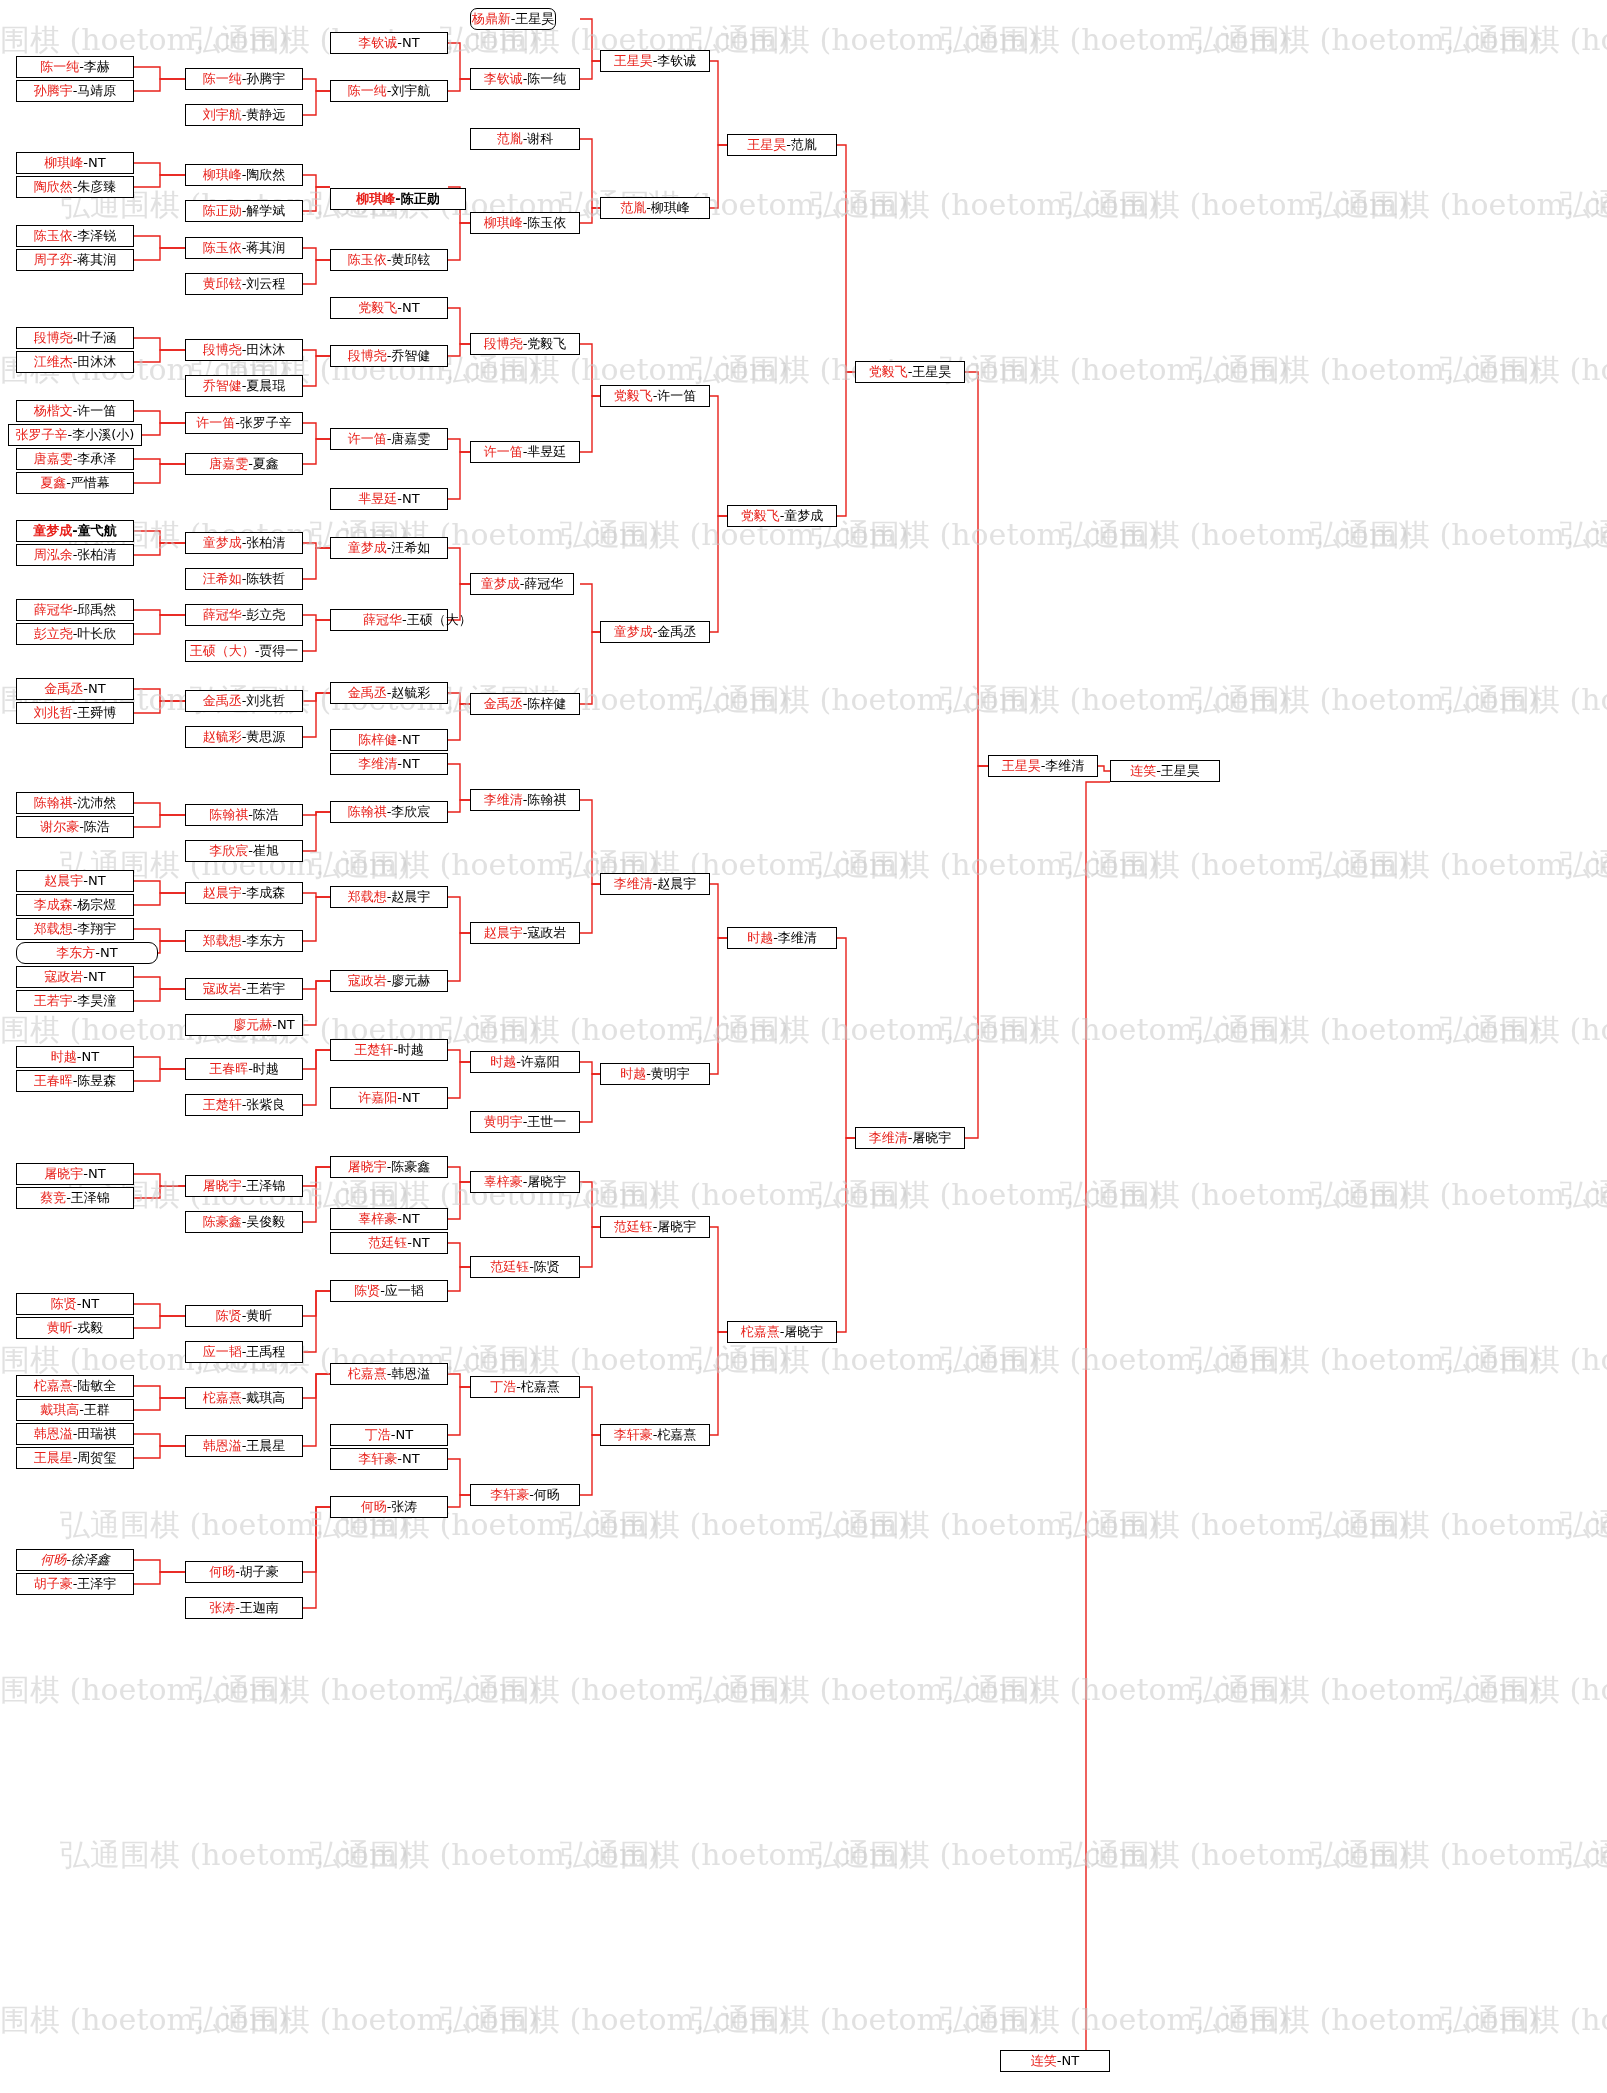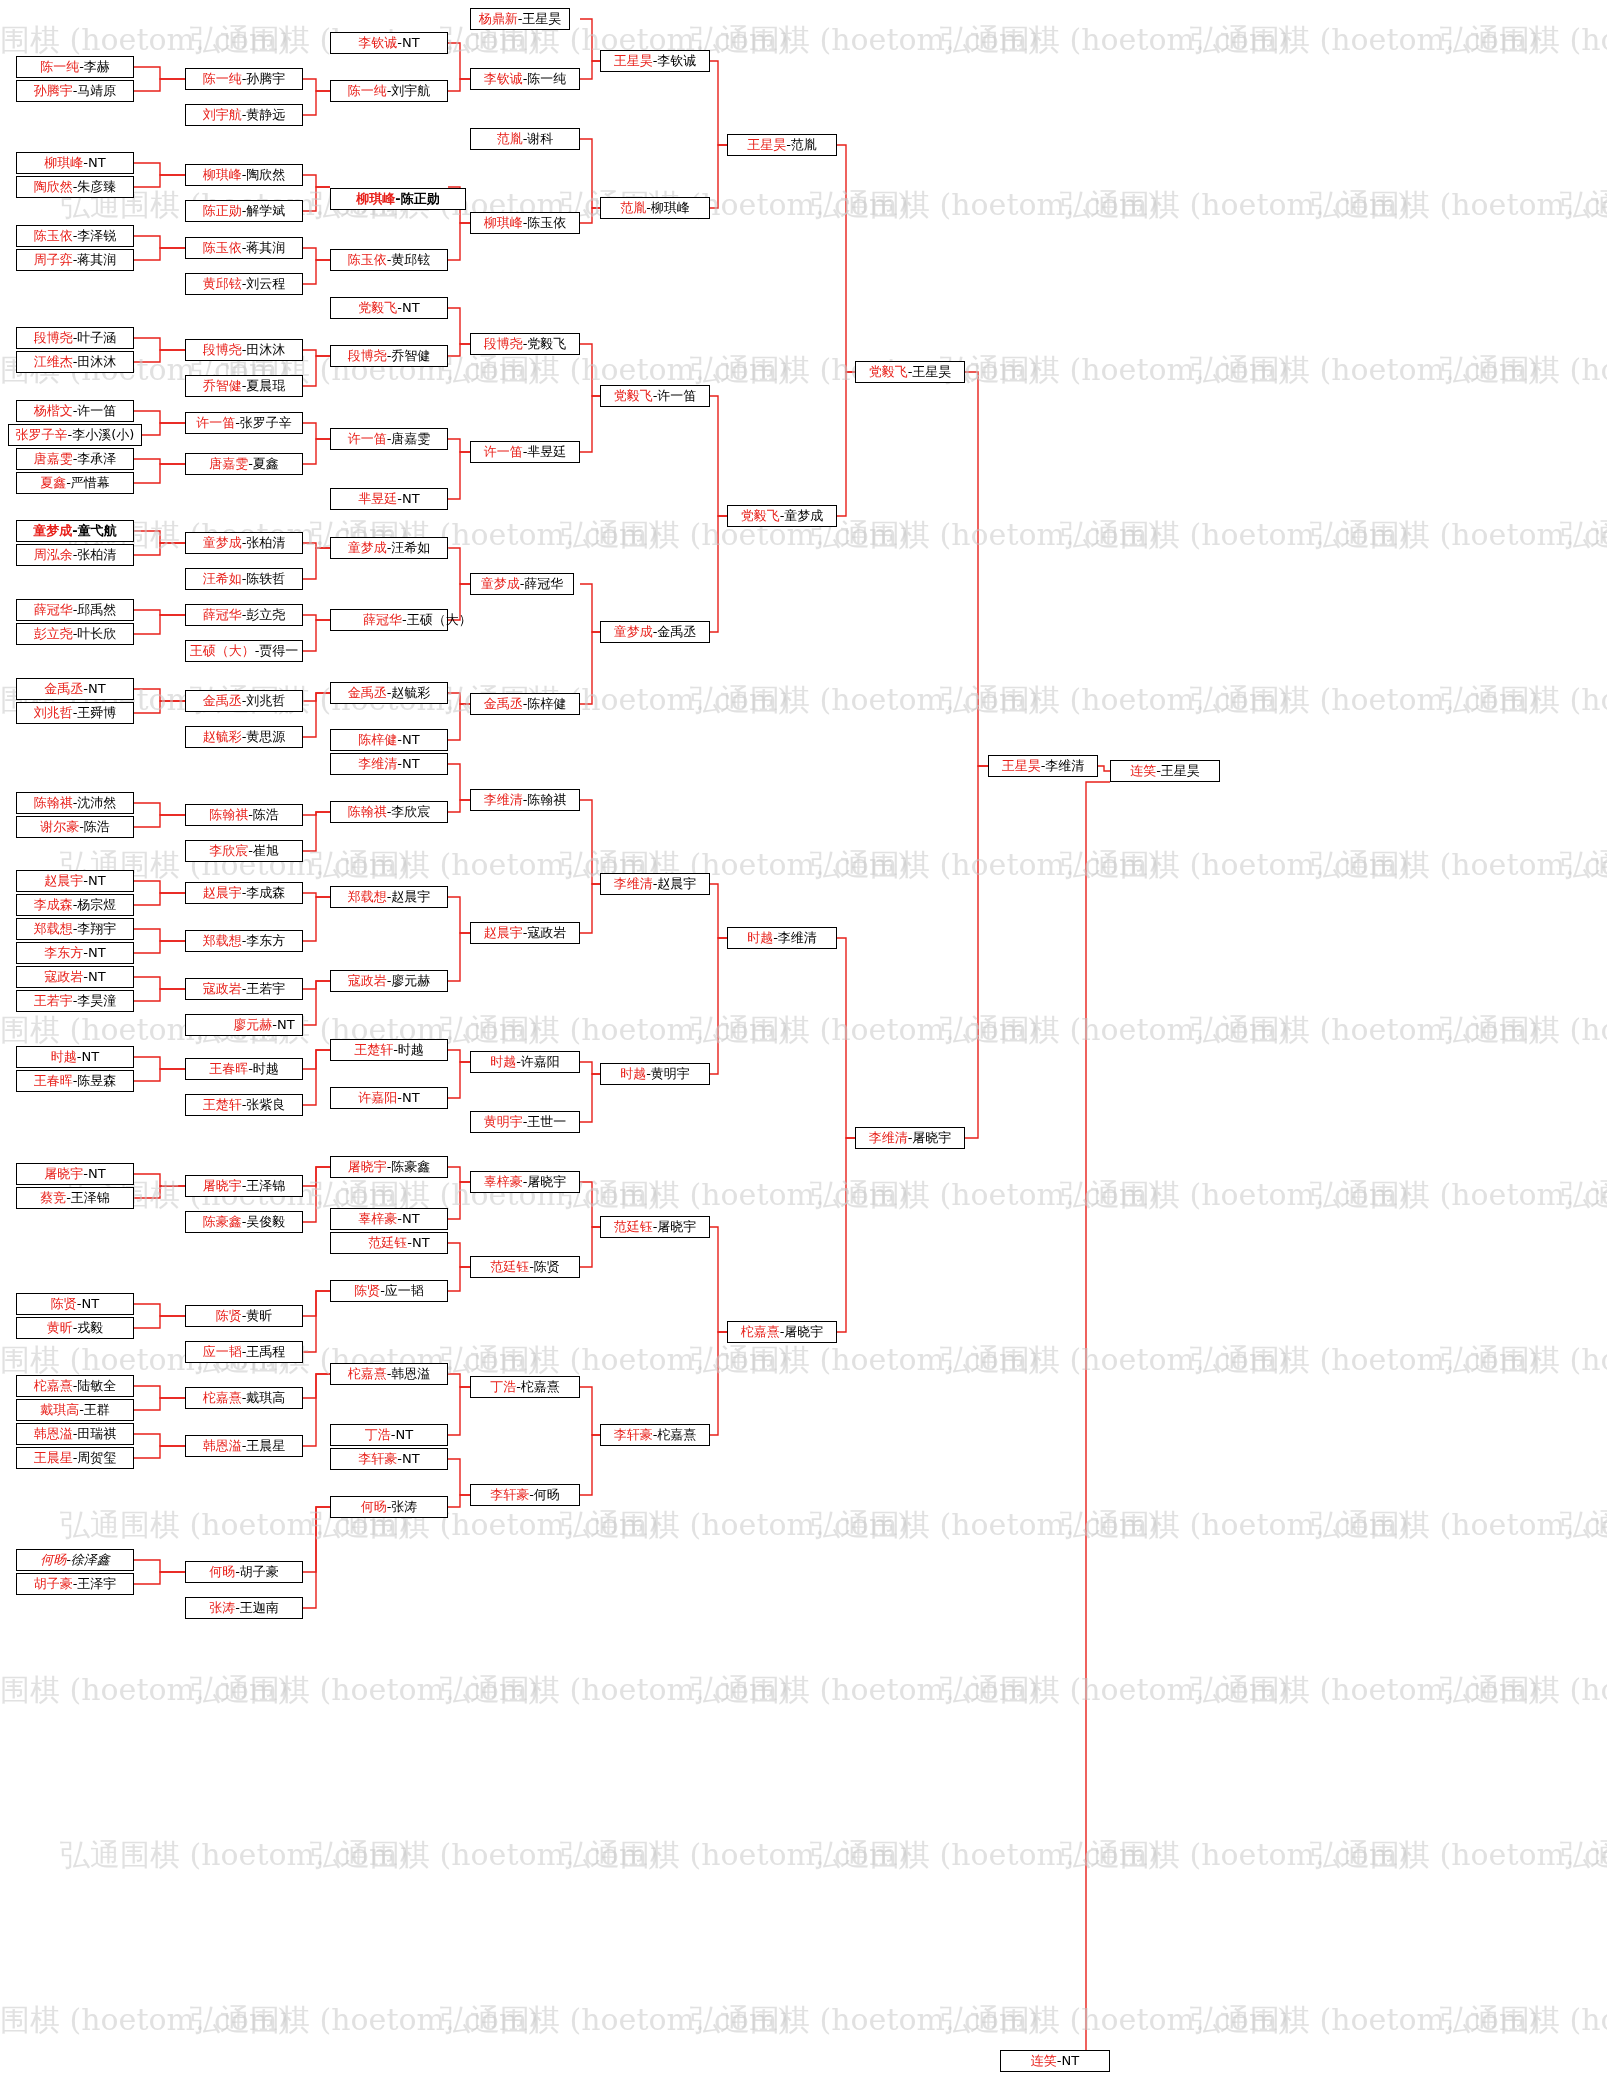--- a/index.html
+++ b/index.html
@@ -268,21 +268,21 @@
       <div class="node" style="left: 16px; top: 544px; width: 118px;"><span class="w">周泓余</span><span class="l">-</span><span class="l">张柏清</span></div>
       <div class="node" style="left: 16px; top: 599px; width: 118px;"><span class="w">薛冠华</span><span class="l">-</span><span class="l">邱禹然</span></div>
       <div class="node" style="left: 16px; top: 623px; width: 118px;"><span class="w">彭立尧</span><span class="l">-</span><span class="l">叶长欣</span></div>
       <div class="node" style="left: 16px; top: 678px; width: 118px;"><span class="w">金禹丞</span><span class="l">-</span><span class="l">NT</span></div>
       <div class="node" style="left: 16px; top: 702px; width: 118px;"><span class="w">刘兆哲</span><span class="l">-</span><span class="l">王舜博</span></div>
       <div class="node" style="left: 16px; top: 792px; width: 118px;"><span class="w">陈翰祺</span><span class="l">-</span><span class="l">沈沛然</span></div>
       <div class="node" style="left: 16px; top: 816px; width: 118px;"><span class="w">谢尔豪</span><span class="l">-</span><span class="l">陈浩</span></div>
       <div class="node" style="left: 16px; top: 870px; width: 118px;"><span class="w">赵晨宇</span><span class="l">-</span><span class="l">NT</span></div>
       <div class="node" style="left: 16px; top: 894px; width: 118px;"><span class="w">李成森</span><span class="l">-</span><span class="l">杨宗煜</span></div>
       <div class="node" style="left: 16px; top: 918px; width: 118px;"><span class="w">郑载想</span><span class="l">-</span><span class="l">李翔宇</span></div>
-      <div class="node" style="left: 16px; top: 942px; width: 118px;"><span class="w">李东方</span><span class="l">-</span><span class="l">NT</span></div>
+      <div class="node" style="left: 16px; top: 942px; width: 142px; border-radius: 9px;"><span class="w">李东方</span><span class="l">-</span><span class="l">NT</span></div>
       <div class="node" style="left: 16px; top: 966px; width: 118px;"><span class="w">寇政岩</span><span class="l">-</span><span class="l">NT</span></div>
       <div class="node" style="left: 16px; top: 990px; width: 118px;"><span class="w">王若宇</span><span class="l">-</span><span class="l">李昊潼</span></div>
       <div class="node" style="left: 16px; top: 1046px; width: 118px;"><span class="w">时越</span><span class="l">-</span><span class="l">NT</span></div>
       <div class="node" style="left: 16px; top: 1070px; width: 118px;"><span class="w">王春晖</span><span class="l">-</span><span class="l">陈昱森</span></div>
       <div class="node" style="left: 16px; top: 1163px; width: 118px;"><span class="w">屠晓宇</span><span class="l">-</span><span class="l">NT</span></div>
       <div class="node" style="left: 16px; top: 1187px; width: 118px;"><span class="w">蔡竞</span><span class="l">-</span><span class="l">王泽锦</span></div>
       <div class="node" style="left: 16px; top: 1293px; width: 118px;"><span class="w">陈贤</span><span class="l">-</span><span class="l">NT</span></div>
       <div class="node" style="left: 16px; top: 1317px; width: 118px;"><span class="w">黄昕</span><span class="l">-</span><span class="l">戎毅</span></div>
       <div class="node" style="left: 16px; top: 1375px; width: 118px;"><span class="w">柁嘉熹</span><span class="l">-</span><span class="l">陆敏全</span></div>
       <div class="node" style="left: 16px; top: 1399px; width: 118px;"><span class="w">戴琪高</span><span class="l">-</span><span class="l">王群</span></div>
@@ -341,21 +341,21 @@
       <div class="node" style="left: 330px; top: 1039px; width: 118px;"><span class="w">王楚轩</span><span class="l">-</span><span class="l">时越</span></div>
       <div class="node" style="left: 330px; top: 1087px; width: 118px;"><span class="w">许嘉阳</span><span class="l">-</span><span class="l">NT</span></div>
       <div class="node" style="left: 330px; top: 1156px; width: 118px;"><span class="w">屠晓宇</span><span class="l">-</span><span class="l">陈豪鑫</span></div>
       <div class="node" style="left: 330px; top: 1208px; width: 118px;"><span class="w">辜梓豪</span><span class="l">-</span><span class="l">NT</span></div>
       <div class="node" style="left: 330px; top: 1232px; width: 118px; padding-left: 20px;"><span class="w">范廷钰</span><span class="l">-</span><span class="l">NT</span></div>
       <div class="node" style="left: 330px; top: 1280px; width: 118px;"><span class="w">陈贤</span><span class="l">-</span><span class="l">应一韬</span></div>
       <div class="node" style="left: 330px; top: 1363px; width: 118px;"><span class="w">柁嘉熹</span><span class="l">-</span><span class="l">韩恩溢</span></div>
       <div class="node" style="left: 330px; top: 1424px; width: 118px;"><span class="w">丁浩</span><span class="l">-</span><span class="l">NT</span></div>
       <div class="node" style="left: 330px; top: 1448px; width: 118px;"><span class="w">李轩豪</span><span class="l">-</span><span class="l">NT</span></div>
       <div class="node" style="left: 330px; top: 1496px; width: 118px;"><span class="w">何旸</span><span class="l">-</span><span class="l">张涛</span></div>
-      <div class="node" style="left: 470px; top: 8px; width: 100px;"><span class="w">杨鼎新</span><span class="l">-</span><span class="l">王星昊</span></div>
+      <div class="node" style="left: 470px; top: 8px; width: 86px; border-radius: 7px;"><span class="w">杨鼎新</span><span class="l">-</span><span class="l">王星昊</span></div>
       <div class="node" style="left: 470px; top: 68px; width: 110px;"><span class="w">李钦诚</span><span class="l">-</span><span class="l">陈一纯</span></div>
       <div class="node" style="left: 470px; top: 128px; width: 110px;"><span class="w">范胤</span><span class="l">-</span><span class="l">谢科</span></div>
       <div class="node" style="left: 470px; top: 212px; width: 110px;"><span class="w">柳琪峰</span><span class="l">-</span><span class="l">陈玉依</span></div>
       <div class="node" style="left: 470px; top: 333px; width: 110px;"><span class="w">段博尧</span><span class="l">-</span><span class="l">党毅飞</span></div>
       <div class="node" style="left: 470px; top: 441px; width: 110px;"><span class="w">许一笛</span><span class="l">-</span><span class="l">芈昱廷</span></div>
       <div class="node" style="left: 470px; top: 573px; width: 104px;"><span class="w">童梦成</span><span class="l">-</span><span class="l">薛冠华</span></div>
       <div class="node" style="left: 470px; top: 693px; width: 110px;"><span class="w">金禹丞</span><span class="l">-</span><span class="l">陈梓健</span></div>
       <div class="node" style="left: 470px; top: 789px; width: 110px;"><span class="w">李维清</span><span class="l">-</span><span class="l">陈翰祺</span></div>
       <div class="node" style="left: 470px; top: 922px; width: 110px;"><span class="w">赵晨宇</span><span class="l">-</span><span class="l">寇政岩</span></div>
       <div class="node" style="left: 470px; top: 1051px; width: 110px;"><span class="w">时越</span><span class="l">-</span><span class="l">许嘉阳</span></div>

